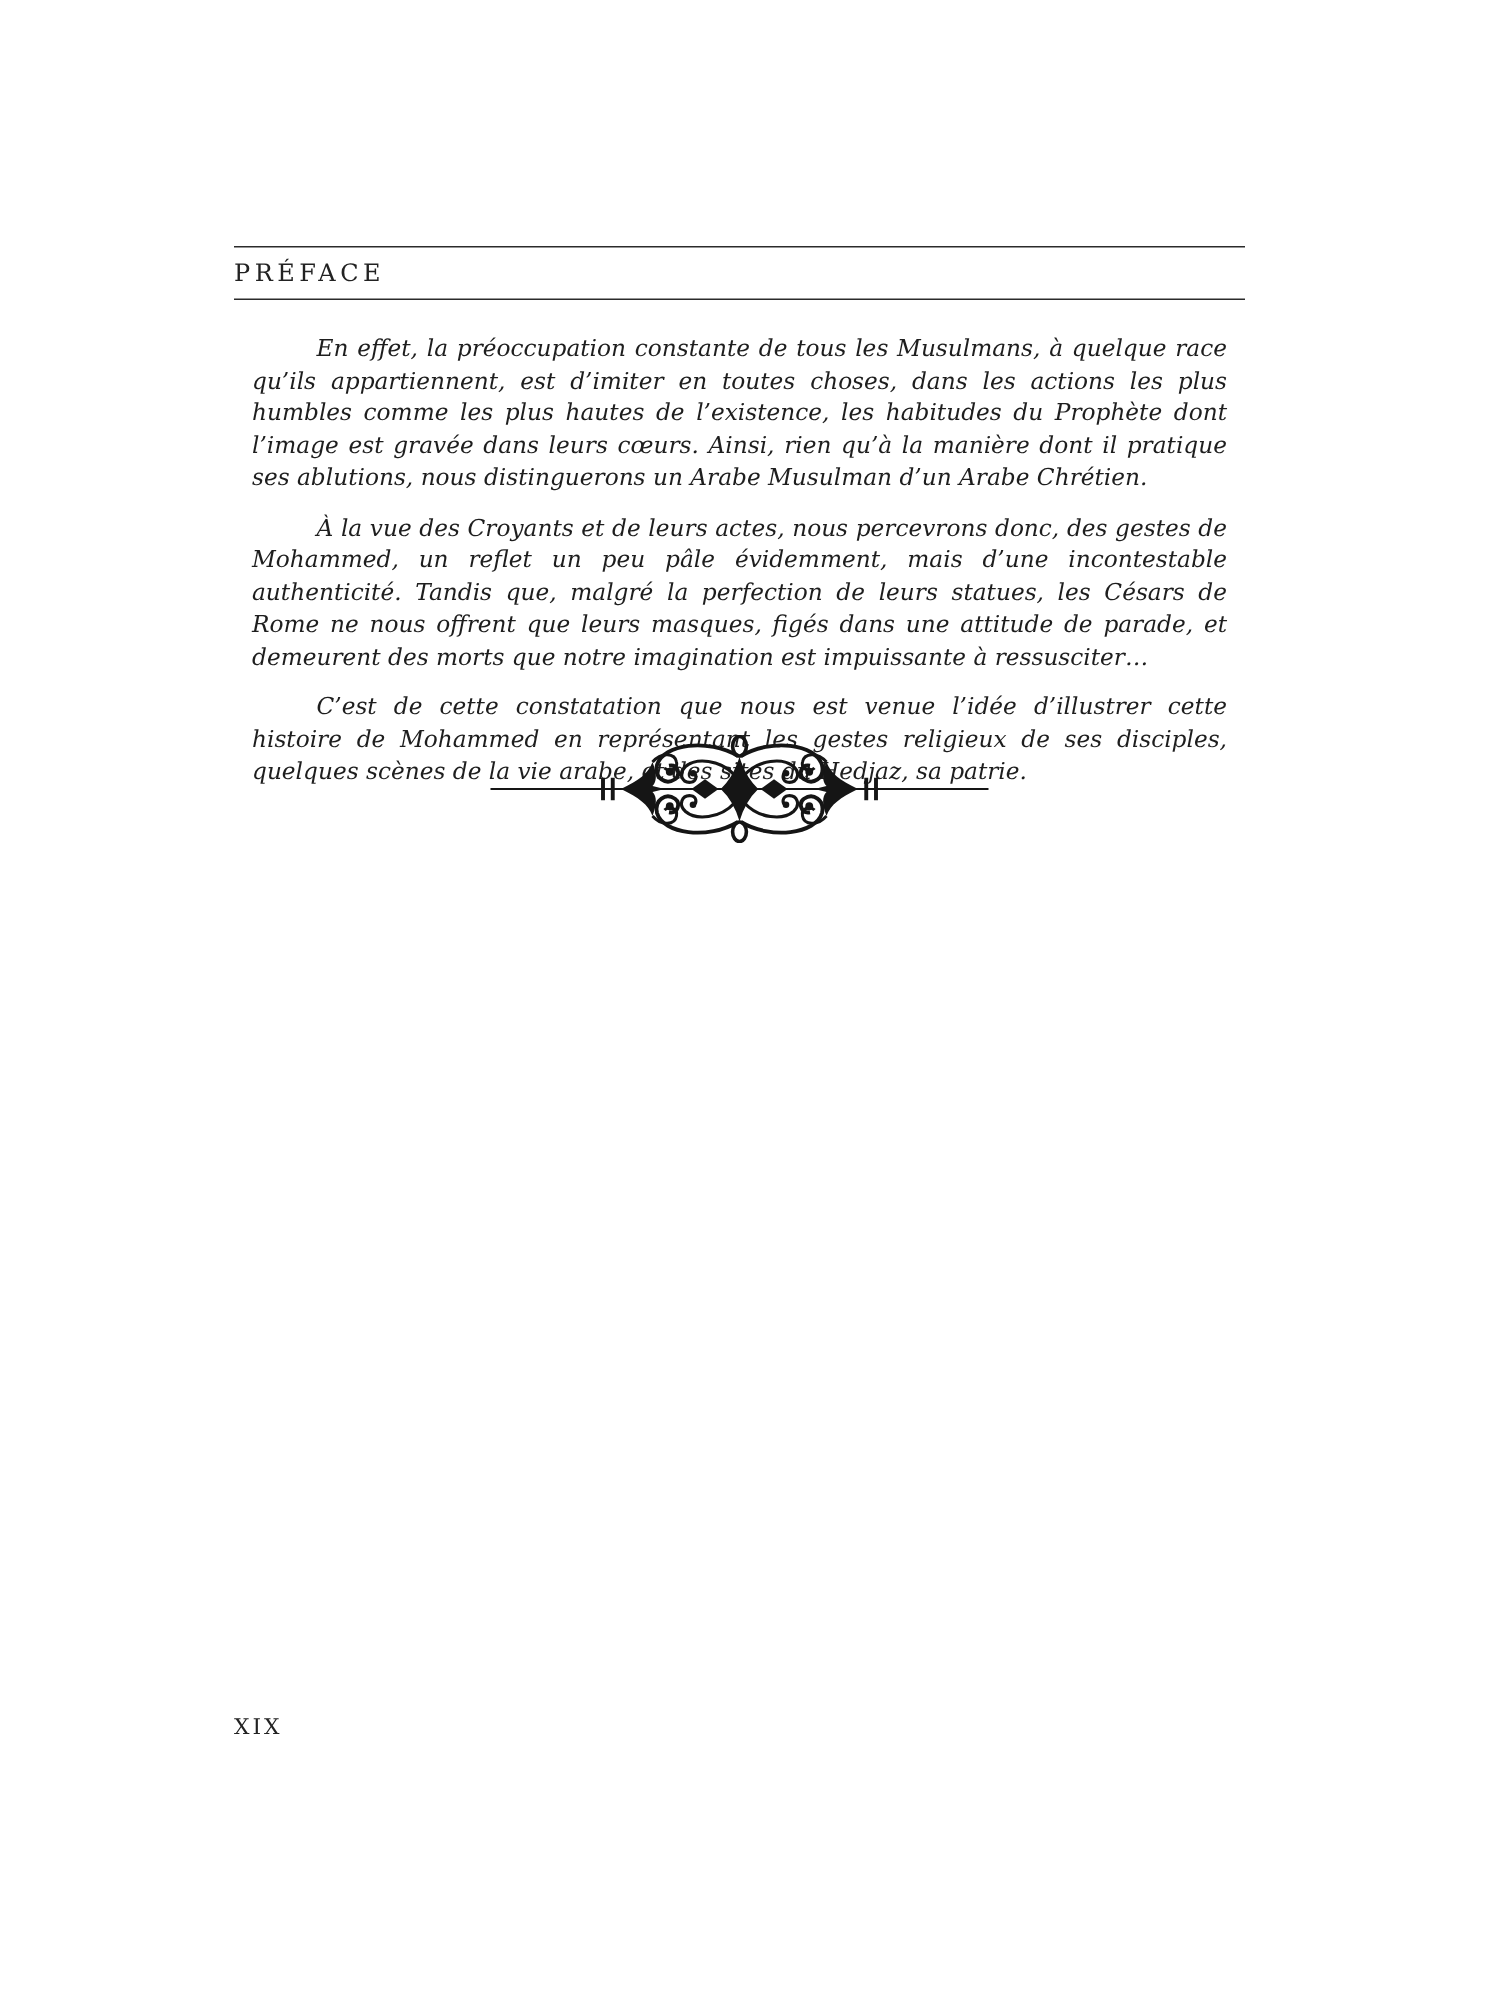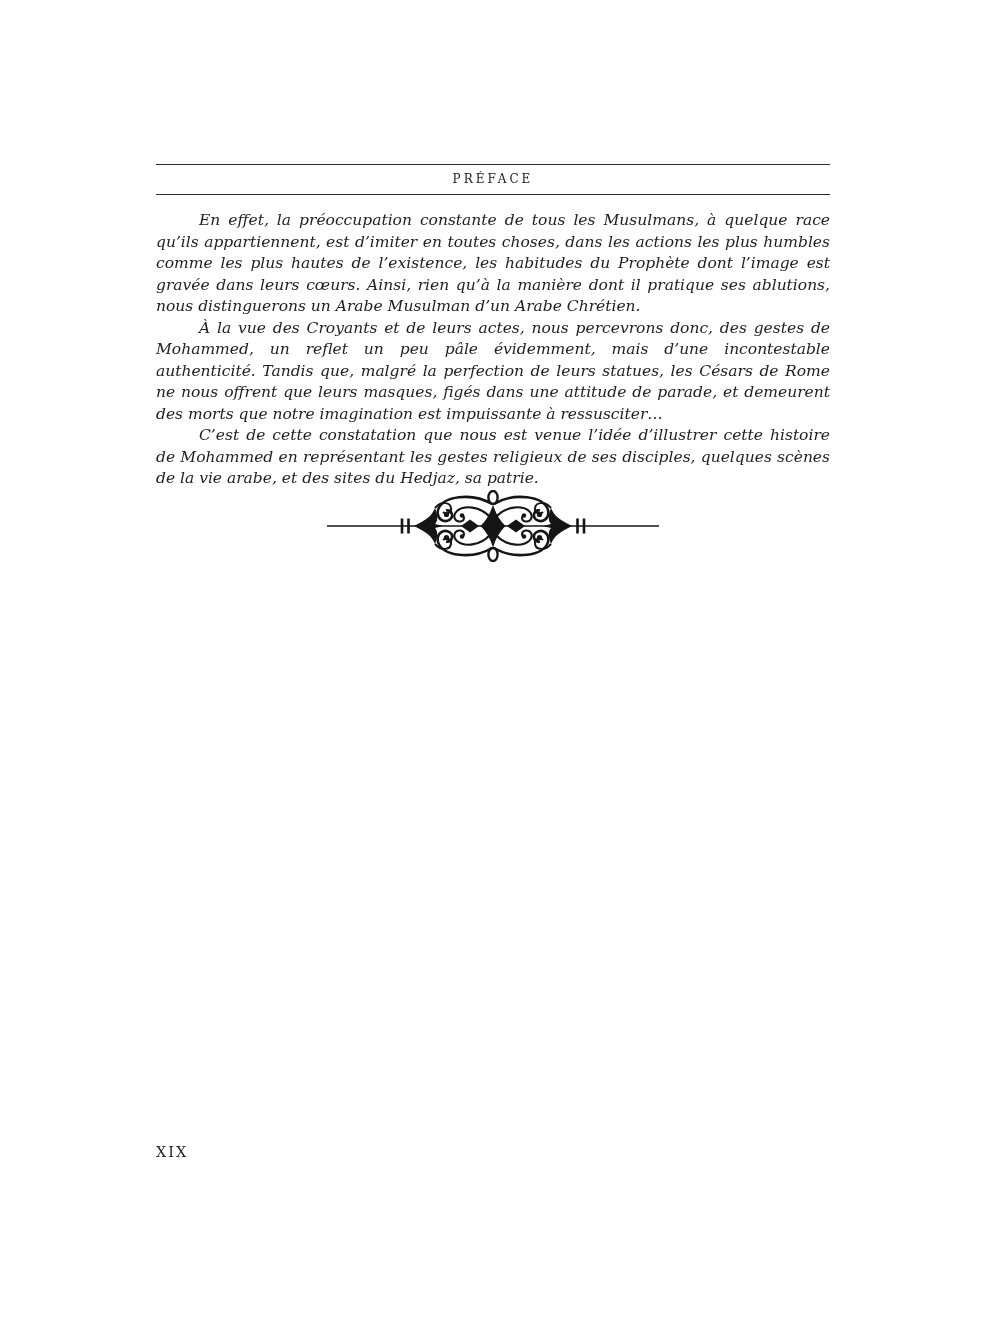--- a/index.html
+++ b/index.html
@@ -18,43 +18,42 @@
     position: absolute;
     left: 156px;
     top: 164px;
     width: 674px;
     border-top: 1.8px solid #2b2b2b;
     border-bottom: 1.8px solid #2b2b2b;
   }
   .chapter-title {
     margin: 0;
     padding: 7px 0 8px;
-    text-align: center;
     font-family: "DejaVu Serif", "Liberation Serif", serif;
-    font-size: 12px;
+    font-size: 16px;
     font-weight: normal;
     letter-spacing: 3px;
     color: #222222;
   }
 
   
   .body-text {
     position: absolute;
     left: 156px;
     top: 210px;
     width: 674px;
     font-family: "DejaVu Serif", "Liberation Serif", serif;
     font-style: italic;
     font-size: 15.5px;
     line-height: 21.5px;
     color: #1e1e1e;
     text-align: justify;
   }
   .body-text p {
-    margin: 0;
+    margin: 12px;
     text-indent: 43px;
   }
 
   
   .ornament {
     position: absolute;
     left: 326px;
     top: 490px;
     width: 334px;
     height: 72px;

